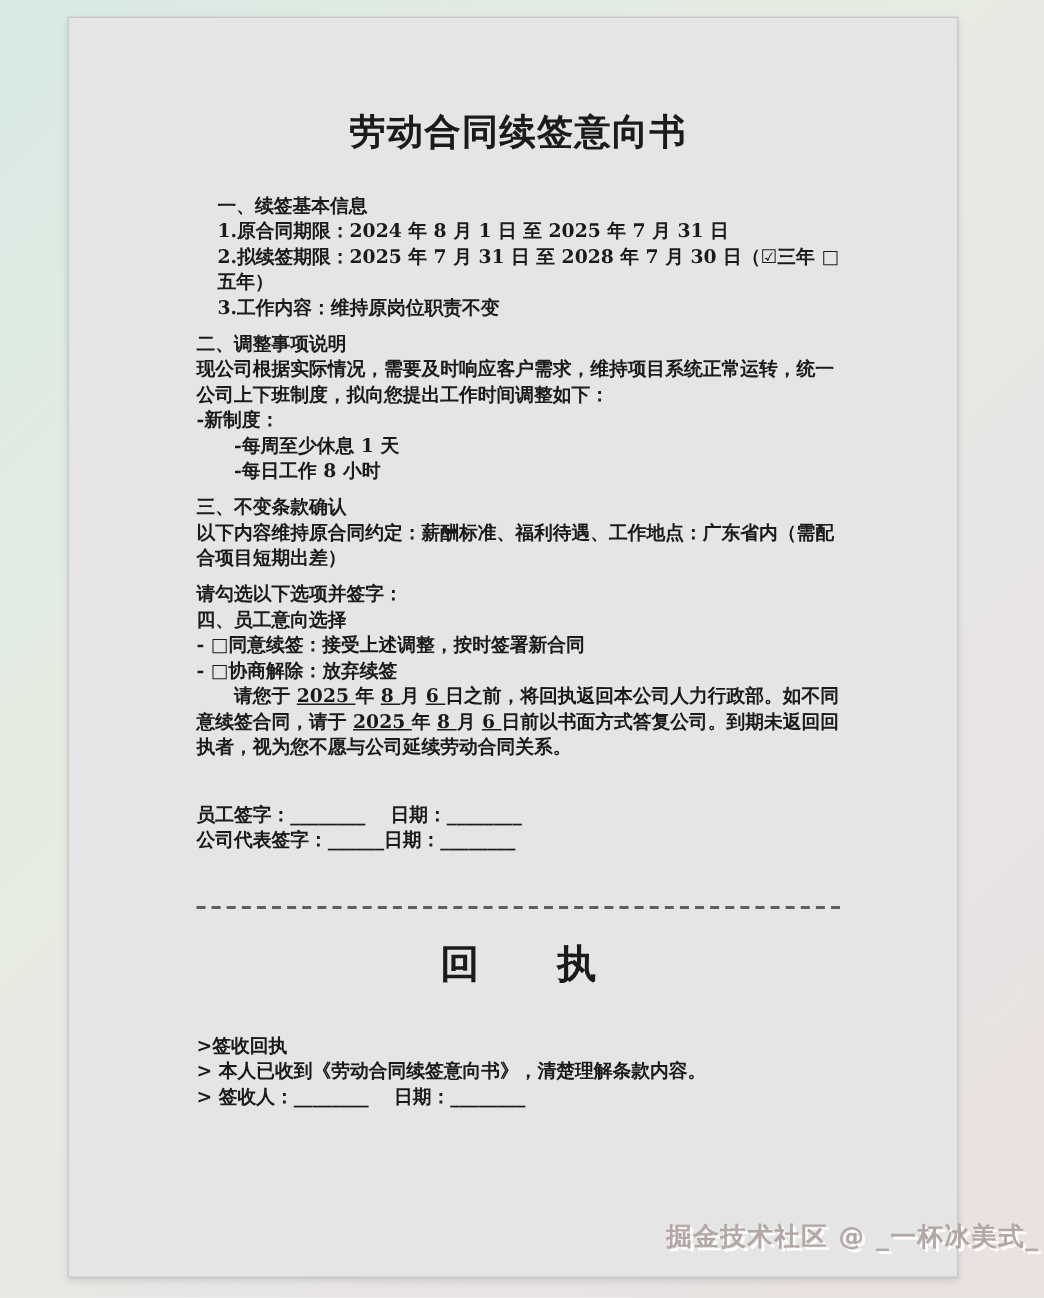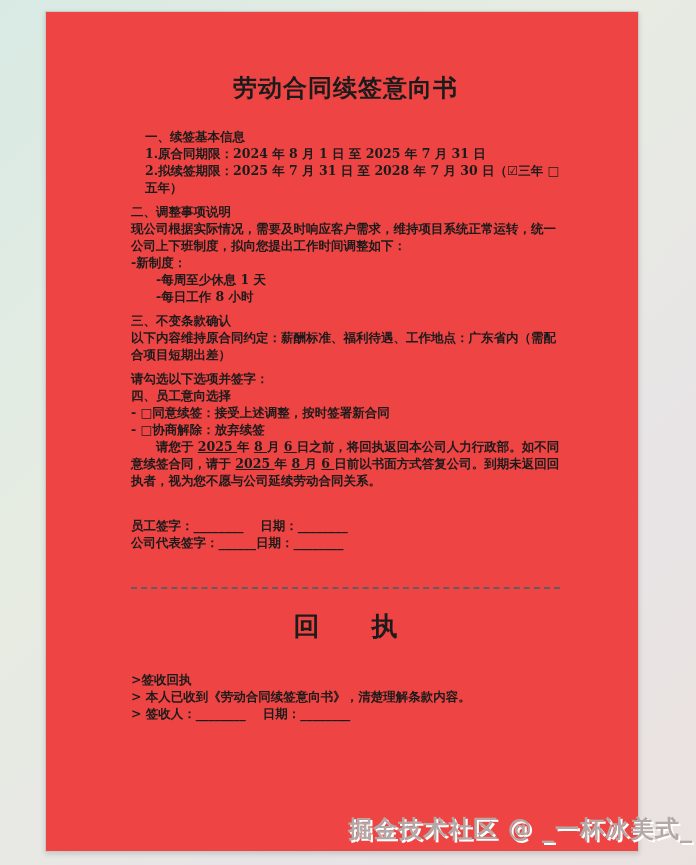--- a/index.html
+++ b/index.html
@@ -13,21 +13,21 @@
     overflow: hidden;
     background: linear-gradient(135deg, #d8eae4 0%, #e7ece2 38%, #e8e4e6 72%, #eae2df 100%);
     font-family: "DejaVu Serif", "DejaVu Sans", serif;
   }
   .page {
     position: absolute;
     left: 45px;
     top: 11px;
     width: 594px;
     height: 841px;
-    background: #ef4444;
+    background: #e5e5e5;
     border: 1px solid #c6cbc7;
     box-shadow: 0 2px 5px rgba(0,0,0,0.14);
     box-sizing: border-box;
   }
   .content {
     padding: 62px 78px 0 85px;
     color: #1b1b1b;
     font-weight: bold;
     font-size: 12.5px;
     line-height: 17px;
@@ -61,40 +61,41 @@
     font-size: 26px;
     line-height: 26px;
   }
   .receipt-lines { margin-top: 32px; }
   .watermark {
     position: absolute;
     right: 3px;
     top: 813px;
     z-index: 5;
     font-family: "DejaVu Sans", "Liberation Sans", sans-serif;
-    font-size: 24px;
+    font-size: 17px;
     font-weight: bold;
     letter-spacing: 1px;
     color: #b3a8a6;
     text-shadow: 2px 2px 0 #ffffff;
     white-space: nowrap;
   }
 </style>
 </head>
 <body>
 
 <div class="page">
   <div class="content">
 
     <h1 class="doc-title">劳动合同续签意向书</h1>
 
     <div class="section first">
       <div class="line">一、续签基本信息</div>
       <div class="line">1.原合同期限：2024 年 8 月 1 日  至  2025 年 7 月 31 日</div>
       <div class="line">2.拟续签期限：2025 年 7 月 31 日  至  2028 年 7 月 30 日（☑三年  □五年）</div>
+      <div class="line">3.工作内容：维持原岗位职责不变</div>
     </div>
 
     <div class="section">
       <div class="line">二、调整事项说明</div>
       <div>现公司根据实际情况，需要及时响应客户需求，维持项目系统正常运转，统一公司上下班制度，拟向您提出工作时间调整如下：</div>
       <div class="line">-新制度：</div>
       <div class="line policy-item">-每周至少休息 1 天</div>
       <div class="line policy-item">-每日工作 8 小时</div>
     </div>
 

